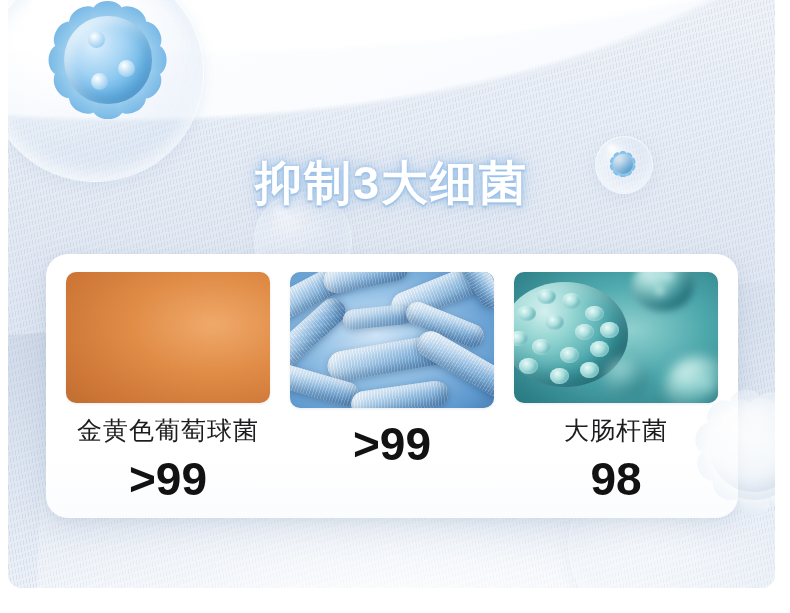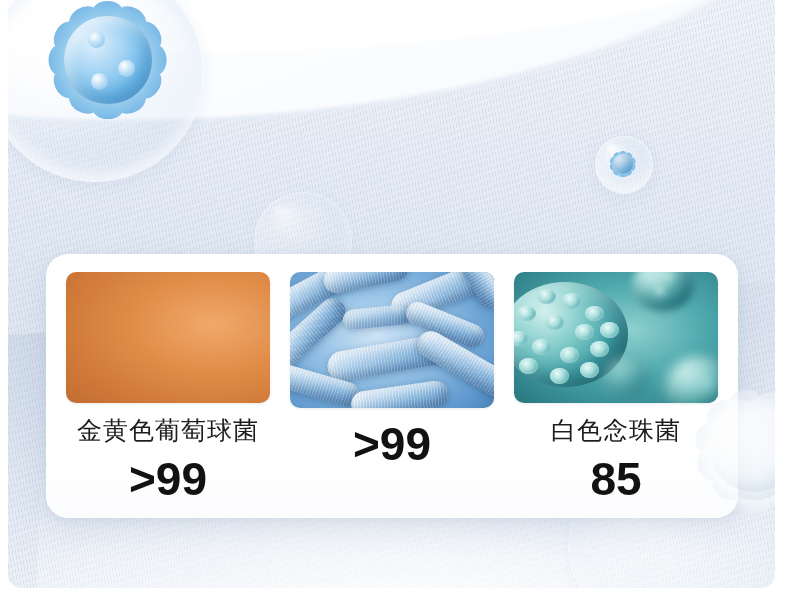--- a/index.html
+++ b/index.html
@@ -392,20 +392,21 @@
       <span class="spike" style="transform:rotate(128deg)"></span>
       <span class="spike" style="transform:rotate(160deg)"></span>
       <span class="spike" style="transform:rotate(192deg)"></span>
       <span class="spike" style="transform:rotate(224deg)"></span>
       <span class="spike" style="transform:rotate(256deg)"></span>
       <span class="spike" style="transform:rotate(288deg)"></span>
       <span class="spike" style="transform:rotate(320deg)"></span>
       <span class="core"></span>
     </div>
 
+    <div id="title">抑制3大细菌</div>
 
     <div id="card">
       <div id="cols">
 
         <div class="col">
           <div class="thumb th-staph">
             <span class="cocci">
               <i style="left:-4%;  top:6%;   width:19%; height:22%;"></i>
               <i style="left:8%;   top:17%;  width:20%; height:23%;"></i>
               <i style="left:21%;  top:27%;  width:20%; height:24%;"></i>
@@ -479,22 +480,22 @@
               <b style="left:26%; top:18%"></b>
               <b style="left:54%; top:28%"></b>
               <b style="left:38%; top:56%"></b>
             </span>
             <span class="virion blur2" style="left:74%; top:64%; width:34%; height:46%;">
               <b style="left:30%; top:20%"></b>
               <b style="left:56%; top:42%"></b>
             </span>
             <span class="virion blur2" style="left:44%; top:66%; width:22%; height:30%; opacity:.55;"></span>
           </div>
-          <div class="germ-label">白色念珠菌</div>
-          <div class="germ-value">85</div>
+          <div class="germ-label">大肠杆菌</div>
+          <div class="germ-value">98</div>
         </div>
 
       </div>
 
       <div class="germ" id="germ-white-front">
         <span class="spike" style="transform:rotate(0deg)"></span>
         <span class="spike tipped" style="transform:rotate(34deg)"></span>
         <span class="spike" style="transform:rotate(68deg)"></span>
         <span class="spike tipped" style="transform:rotate(102deg)"></span>
         <span class="spike" style="transform:rotate(136deg)"></span>

